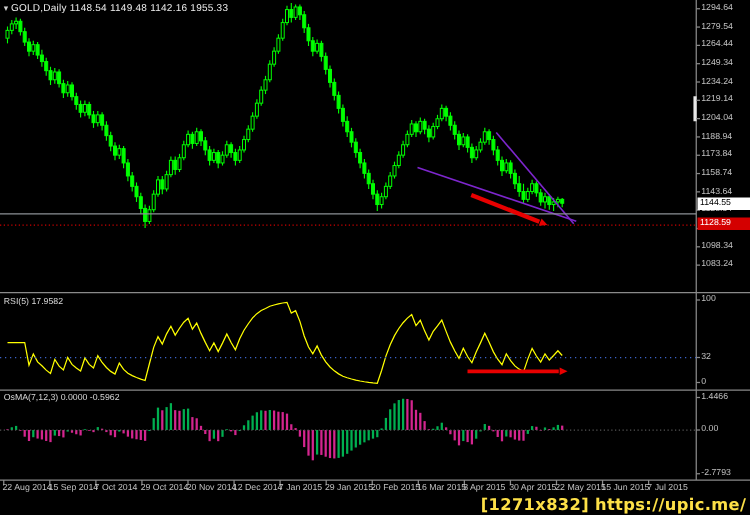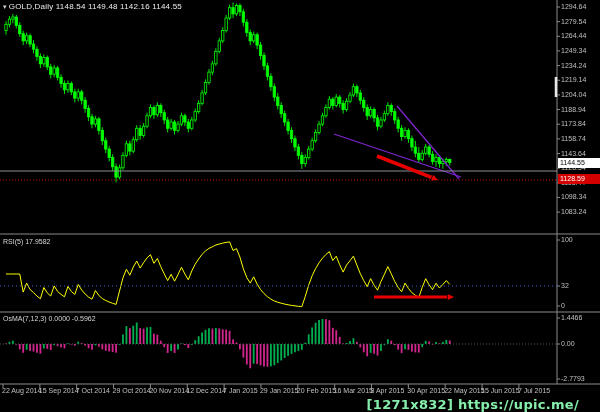--- a/index.html
+++ b/index.html
@@ -5,21 +5,21 @@
   html,body{margin:0;padding:0;background:#1a1a1a;}
   .screen{position:relative;width:600px;height:412px;background:#000;overflow:hidden;
           font-family:"Liberation Sans",sans-serif;}
   #chart-svg{position:absolute;left:0;top:0;}
   .axlabel{position:absolute;font-size:7px;line-height:8px;color:#C0C0C0;white-space:nowrap;z-index:2;}
   .title{position:absolute;left:3px;top:2px;font-size:8px;color:#EDEDED;z-index:3;letter-spacing:.2px;}
   .title .tri{color:#CFCFCF;margin-right:2px;font-size:7px;}
   .price-box{position:absolute;left:558px;width:40px;height:10px;font-size:7px;line-height:10px;
              padding-left:2px;z-index:4;white-space:nowrap;}
   .ind-label{position:absolute;left:3px;font-size:7px;color:#D8D8D8;z-index:3;white-space:nowrap;}
-  .watermark{position:absolute;right:21px;bottom:0px;font-size:13px;font-weight:bold;color:#86efac;
+  .watermark{position:absolute;right:3px;bottom:0px;font-size:13px;font-weight:bold;color:#fde047;
              z-index:5;font-family:"DejaVu Sans",sans-serif;letter-spacing:.3px;}
   .pane-hit{position:absolute;left:0;width:557px;z-index:1;}
 </style>
 </head>
 <body>
 
 <div class="screen">
 
   <svg id="chart-svg" width="600" height="412" viewBox="0 0 600 412">
       <g>
@@ -479,21 +479,21 @@
         <line x1="557" y1="379" x2="560" y2="379" stroke="#8A8A8A" stroke-width="1"></line>
       </g>
     </svg>
 
   <div class="pane-hit" style="top:0;height:233px;"></div>
   <div class="pane-hit" style="top:236px;height:75px;"></div>
   <div class="pane-hit" style="top:314px;height:69px;"></div>
   <div style="position:absolute;left:557px;top:0;width:43px;height:384px;z-index:1;"></div>
   <div style="position:absolute;left:0;top:384px;width:557px;height:16px;z-index:1;"></div>
 
-  <div class="title"><span class="tri">▾</span><span>GOLD,Daily  1148.54 1149.48 1142.16 1144.55</span></div>
+  <div class="title"><span class="tri">▾</span><span>GOLD,Daily  1148.54 1149.48 1142.16 1955.33</span></div>
 
   <div class="ind-label" style="top:238px;">RSI(5) 17.9582</div>
   <div class="ind-label" style="top:315px;">OsMA(7,12,3) 0.0000 -0.5962</div>
 
   <div class="price-box" id="bid-box" style="top: 158px; background: rgb(255, 255, 255); color: rgb(0, 0, 0);">1144.55</div>
   <div class="price-box" id="alert-box" style="top: 174px; background: rgb(212, 0, 0); color: rgb(255, 255, 255);">1128.59</div>
 
   <div id="labels">
       <div class="axlabel" style="left: 561px; top: 3px;">1294.64</div>
       <div class="axlabel" style="left: 561px; top: 17.65px;">1279.54</div>

